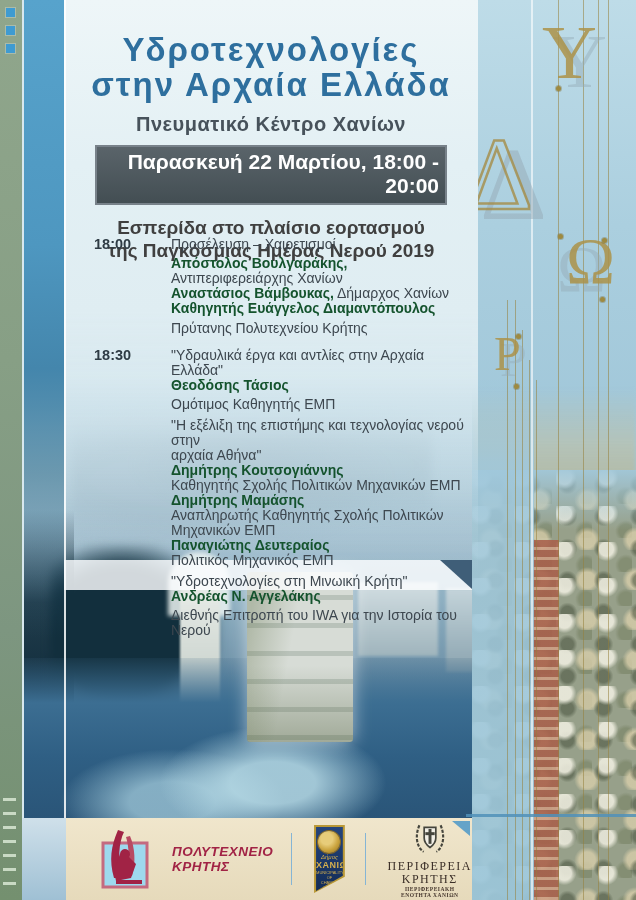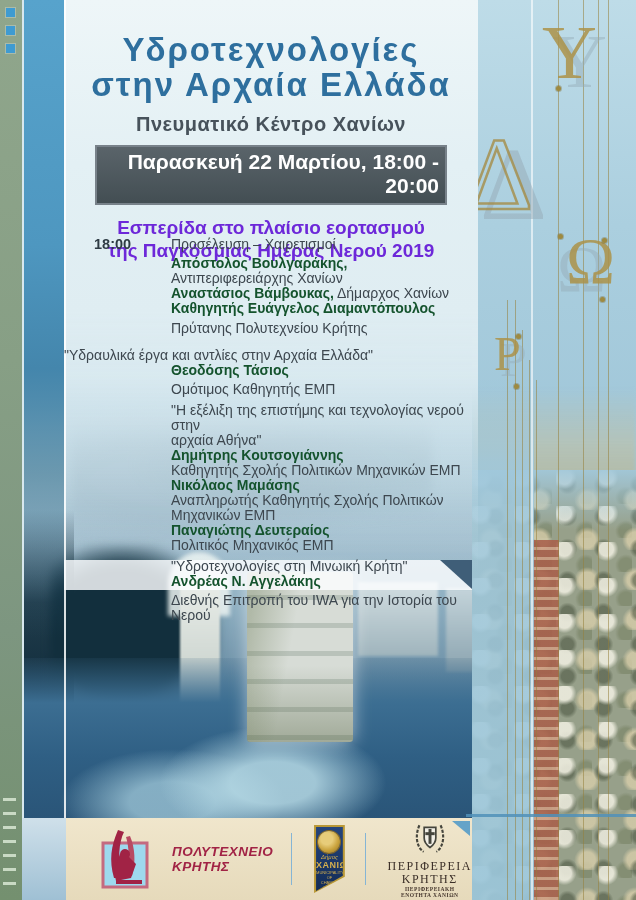--- a/index.html
+++ b/index.html
@@ -83,21 +83,21 @@
     background:linear-gradient(180deg,#eef6f8 0%,#e3f0f4 20%,#dfedf2 38%,
       rgba(223,237,242,.9) 46%,rgba(223,237,242,.45) 54%,rgba(223,237,242,.12) 62%,rgba(223,237,242,0) 70%);}
 
   
   .header{position:absolute;left:64px;top:0;width:414px;z-index:4;text-align:center;padding-top:32px;}
   .title{font-size:33px;font-weight:700;letter-spacing:2px;color:#2e6f9e;line-height:35px;}
   .venue{margin-top:11px;font-size:20px;font-weight:700;letter-spacing:.5px;color:#47525b;}
   .banner{margin:9px auto 0;width:352px;box-sizing:border-box;padding:3px 6px 5px 6px;
     background:linear-gradient(#5a646a,#434e53);border:2px solid #78828a;
     color:#ffffff;font-size:21px;font-weight:700;text-align:right;}
-  .occasion{margin-top:11px;font-size:19px;font-weight:700;color:#6d28d9;line-height:23px;}
+  .occasion{margin-top:11px;font-size:19px;font-weight:700;color:#404040;line-height:23px;}
 
   
   .sched{position:absolute;left:64px;top:237px;width:408px;z-index:4;
     color:#3d474f;font-size:14px;line-height:15px;}
   .srow{display:flex;}
   .stime{flex:0 0 77px;padding-left:30px;box-sizing:content-box;font-weight:700;color:#2e3b44;font-size:14.5px;}
   .sbody{flex:1;padding-right:2px;}
   .bold{font-weight:700;color:#14532d;}
   .ind{padding-left:107px;}
   .g4{height:4px;} .g5{height:5px;} .g6{height:6px;} .g12{height:12px;}
@@ -213,31 +213,32 @@
     </div>
     <div class="g4"></div>
     <div class="ind"><span class="bold">Απόστολος Βουλγαράκης,</span><span> Αντιπεριφερειάρχης Χανίων</span></div>
     <div class="ind"><span class="bold">Αναστάσιος Βάμβουκας,</span><span> Δήμαρχος Χανίων</span></div>
     <div class="ind"><span class="bold">Καθηγητής Ευάγγελος Διαμαντόπουλος</span><span></span></div>
     <div class="g5"></div>
     <div class="ind">Πρύτανης Πολυτεχνείου Κρήτης</div>
     <div class="g12"></div>
 
     <div class="srow">
+      <div class="stime">18:30</div>
       <div class="sbody">"Υδραυλικά έργα και αντλίες στην Αρχαία Ελλάδα"</div>
     </div>
     <div class="ind bold">Θεοδόσης Τάσιος</div>
     <div class="g4"></div>
     <div class="ind">Ομότιμος Καθηγητής ΕΜΠ</div>
     <div class="g6"></div>
     <div class="ind">"Η εξέλιξη της επιστήμης και τεχνολογίας νερού στην</div>
     <div class="ind">αρχαία Αθήνα"</div>
     <div class="ind bold">Δημήτρης Κουτσογιάννης</div>
     <div class="ind">Καθηγητής Σχολής Πολιτικών Μηχανικών ΕΜΠ</div>
-    <div class="ind bold">Νικόλαος Μαμάσης</div>
+    <div class="ind bold">Δημήτρης Μαμάσης</div>
     <div class="ind">Αναπληρωτής Καθηγητής Σχολής Πολιτικών Μηχανικών ΕΜΠ</div>
     <div class="ind bold">Παναγιώτης Δευτεραίος</div>
     <div class="ind">Πολιτικός Μηχανικός ΕΜΠ</div>
     <div class="g6"></div>
     <div class="ind">"Υδροτεχνολογίες στη Μινωική Κρήτη"</div>
     <div class="ind bold">Ανδρέας Ν. Αγγελάκης</div>
     <div class="g4"></div>
     <div class="ind">Διεθνής Επιτροπή του IWA για την Ιστορία του Νερού</div>
   </div>
 

